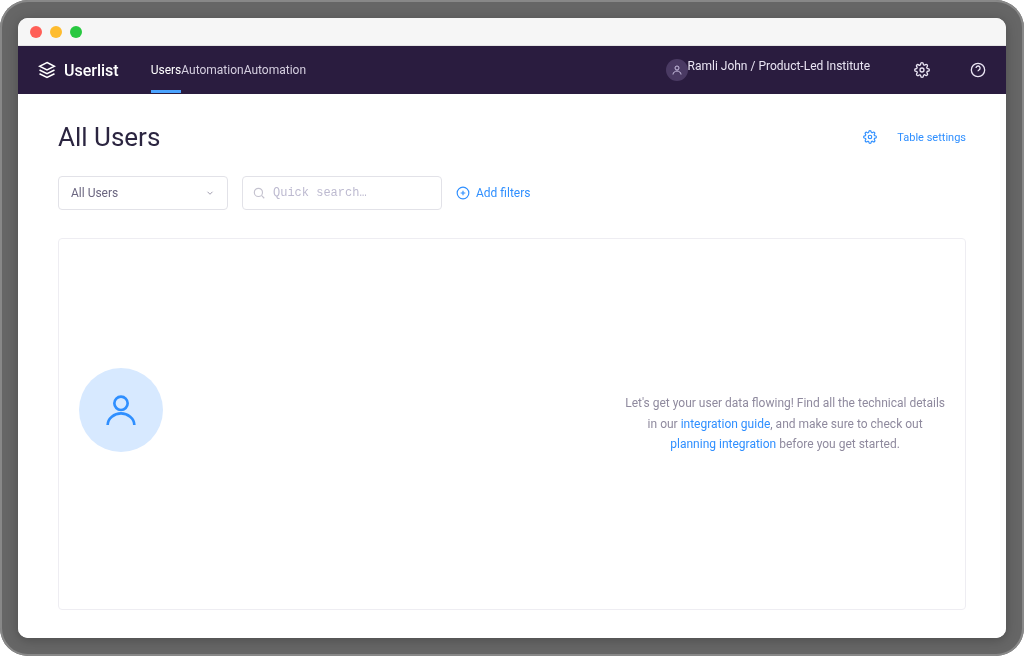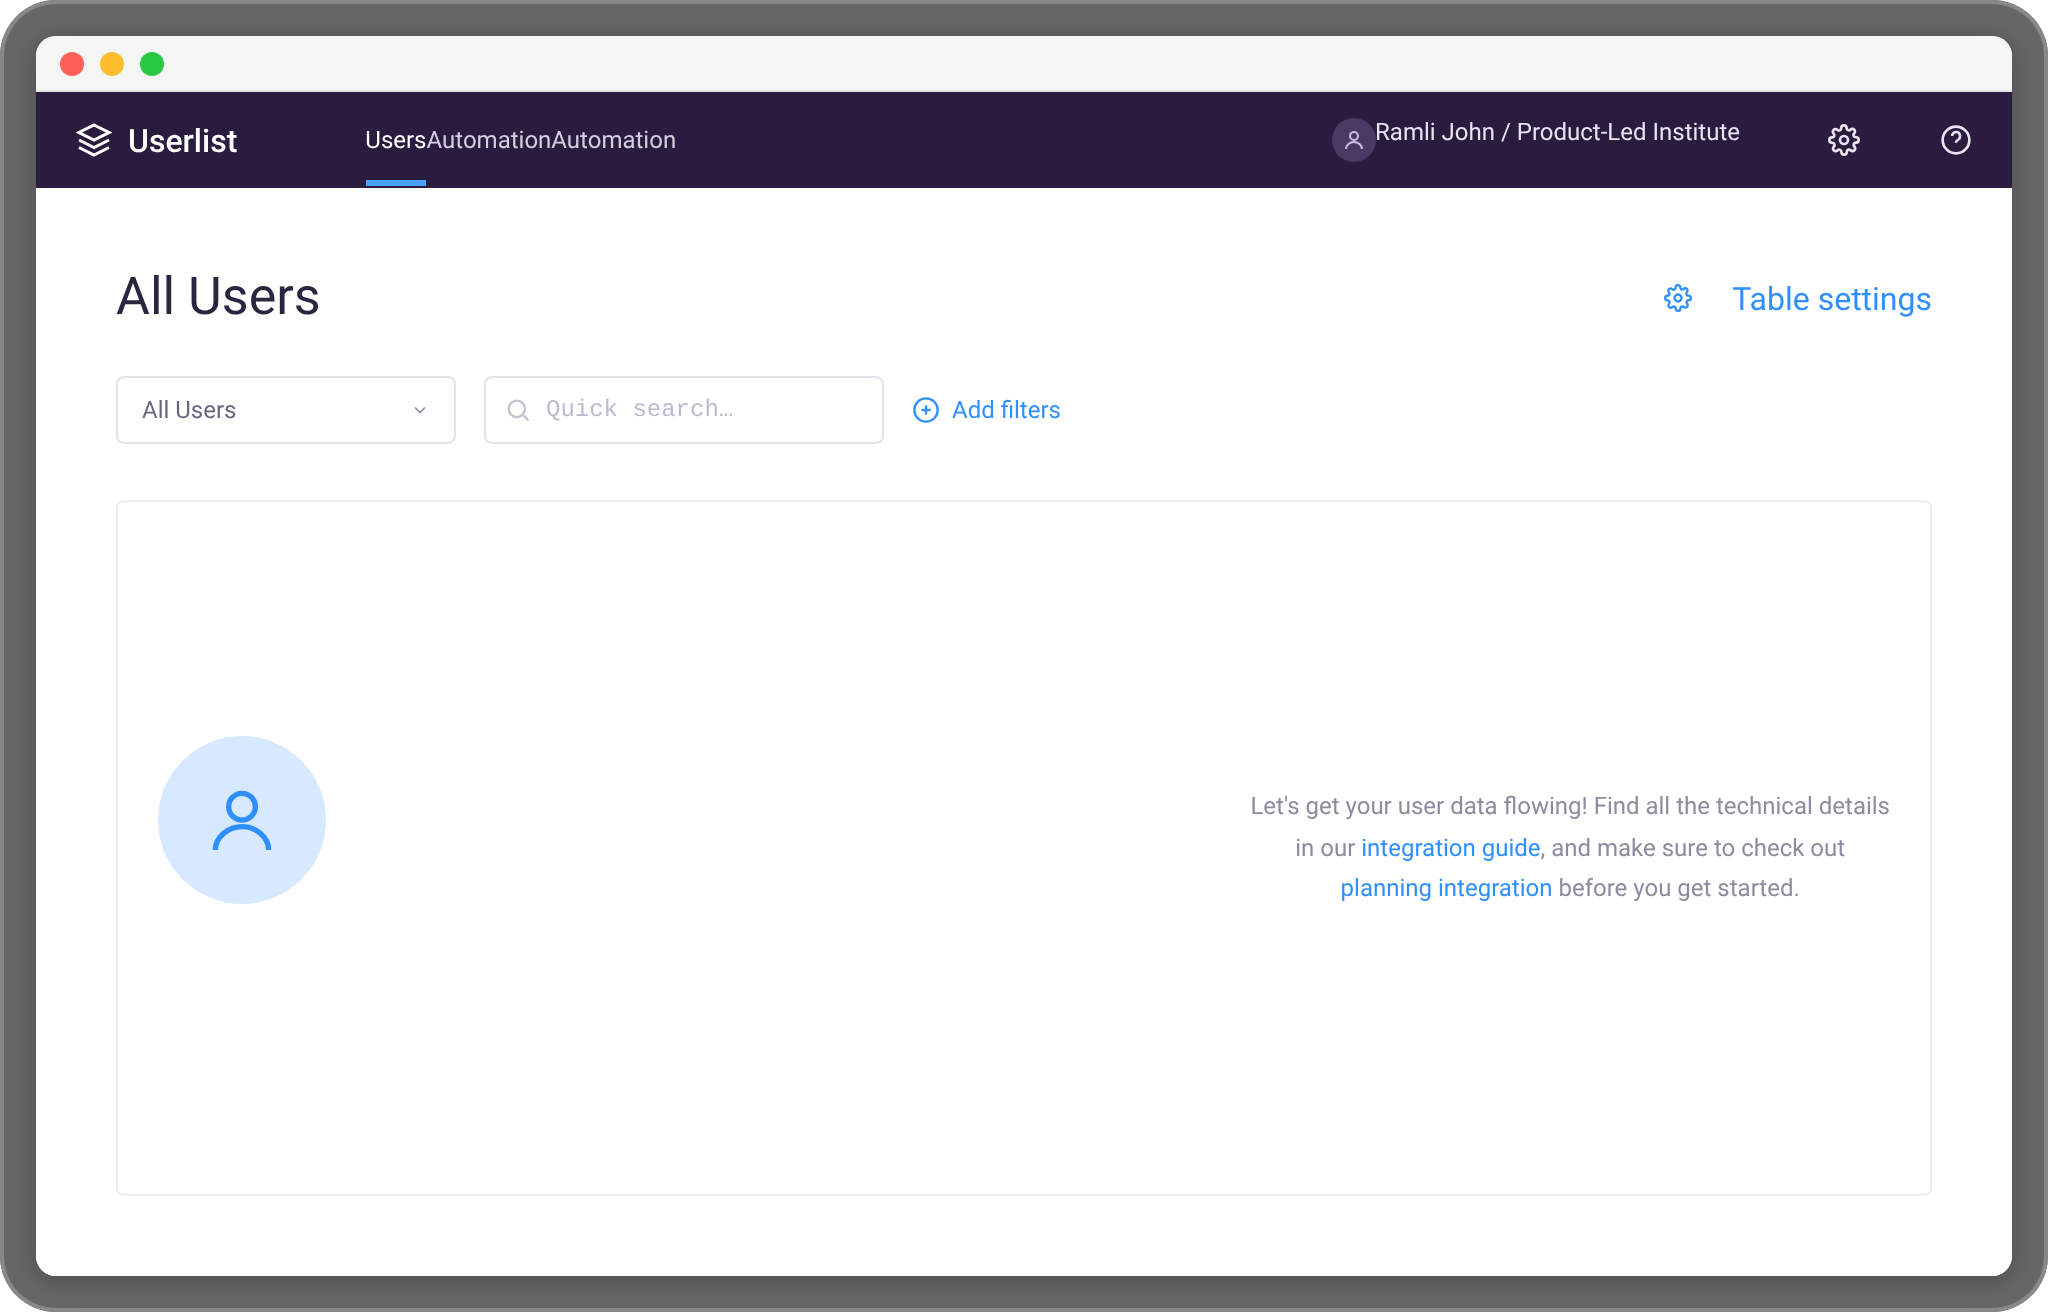--- a/index.html
+++ b/index.html
@@ -53,21 +53,21 @@
     align-items: center;
     padding: 0 20px;
     gap: 28px;
   }
   .brand {
     display: flex;
     align-items: center;
     gap: 8px;
     font-size: 16px;
     font-weight: 500;
-    margin-right: 36px;
+    margin-right: 4px;
   }
   .brand-icon {
     width: 18px; height: 18px;
     display: inline-flex; align-items: center; justify-content: center;
   }
   .nav-links {
     display: flex;
     font-size: 12px;
     color: #d5cfe0;
   }
@@ -106,42 +106,42 @@
     width: 16px; height: 16px;
     cursor: pointer;
     color: #e9e4f3;
     display: inline-flex; align-items: center; justify-content: center;
   }
 
   
   .content {
     flex: 1;
     background: #fff;
-    padding: 40px 40px;
+    padding: 28px 40px;
     display: flex;
     flex-direction: column;
     overflow: hidden;
   }
   .page-header {
     display: flex;
     align-items: center;
     justify-content: space-between;
     margin-bottom: 24px;
   }
   .page-title {
     font-size: 26px;
     font-weight: 400;
     color: #2b2540;
   }
   .table-settings {
     display: inline-flex;
     align-items: center;
     gap: 20px;
     color: #2f8fff;
-    font-size: 16px;
+    font-size: 11px;
     cursor: pointer;
   }
 
   .controls-row {
     display: flex;
     align-items: center;
     gap: 14px;
     margin-bottom: 28px;
   }
   .select {

